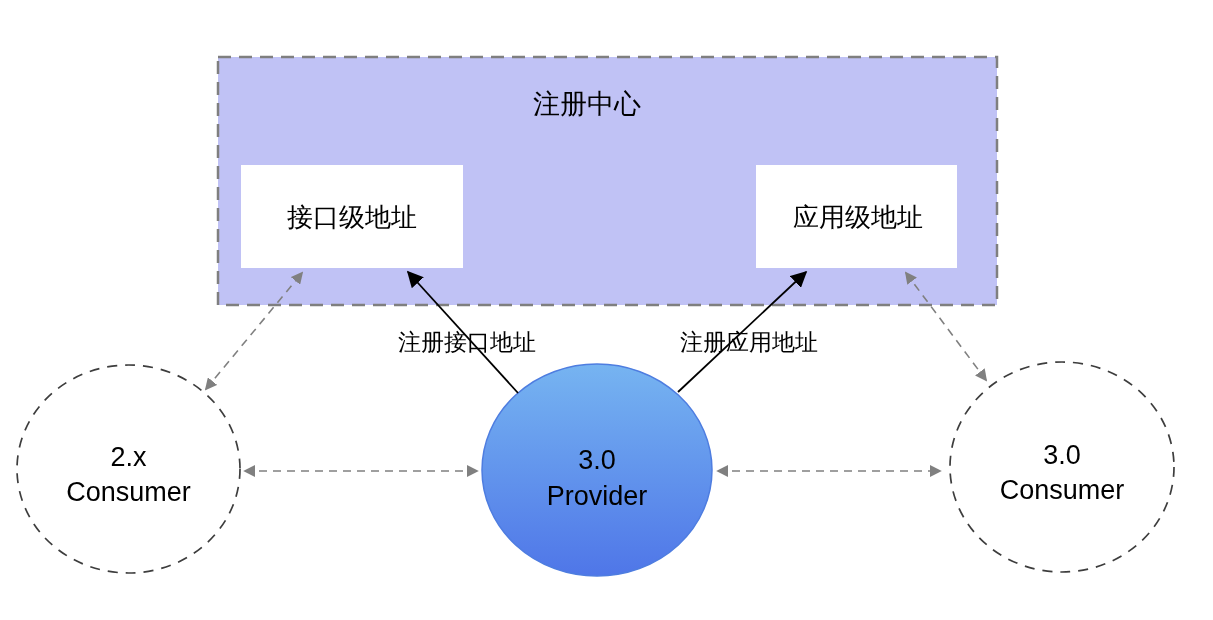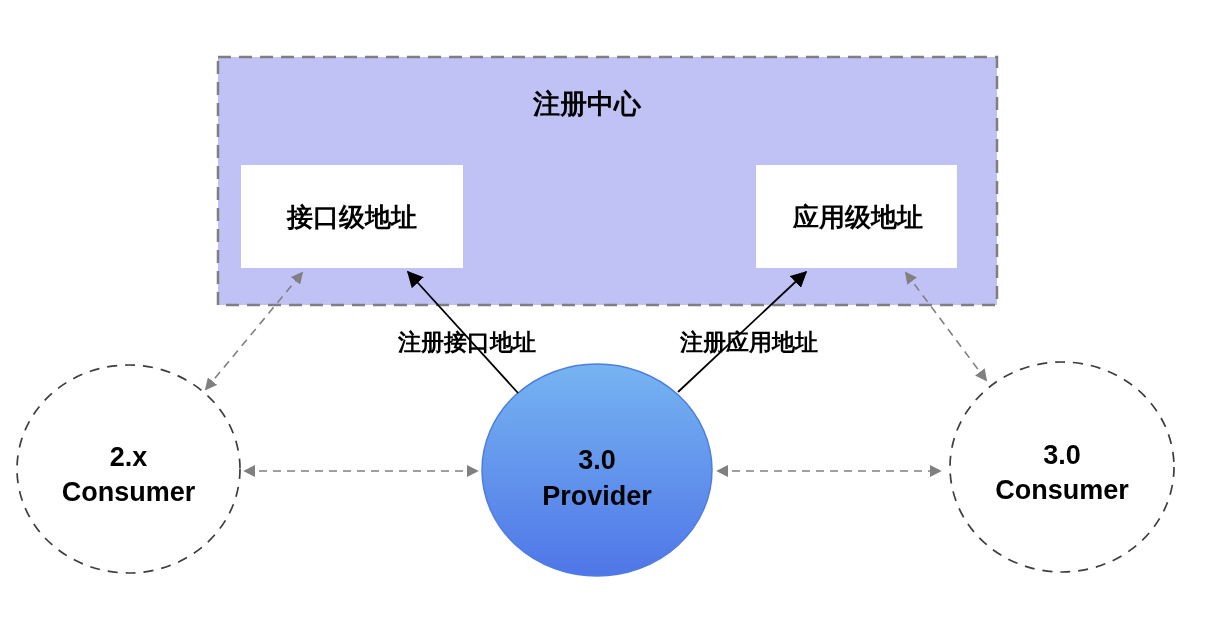--- a/index.html
+++ b/index.html
@@ -6,21 +6,20 @@
     margin: 0;
     padding: 0;
     background: #ffffff;
   }
   #canvas {
     position: relative;
     width: 1213px;
     height: 620px;
     background: #ffffff;
     overflow: hidden;
-    font-weight: bold;
   }
   svg {
     display: block;
   }
   text {
     font-family: "Liberation Sans", "DejaVu Sans", sans-serif;
     fill: #000000;
   }
   .registry-rect {
     stroke: #7f7f7f;

